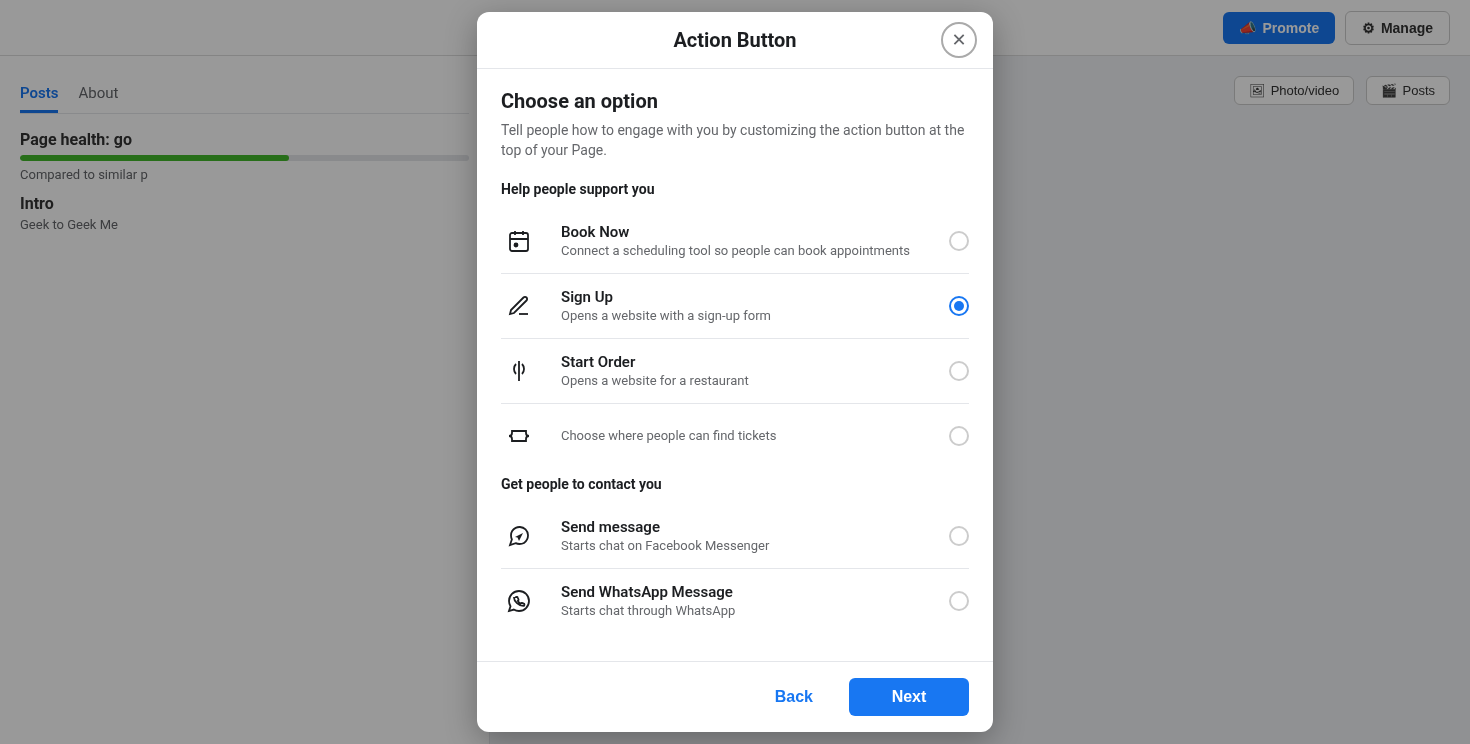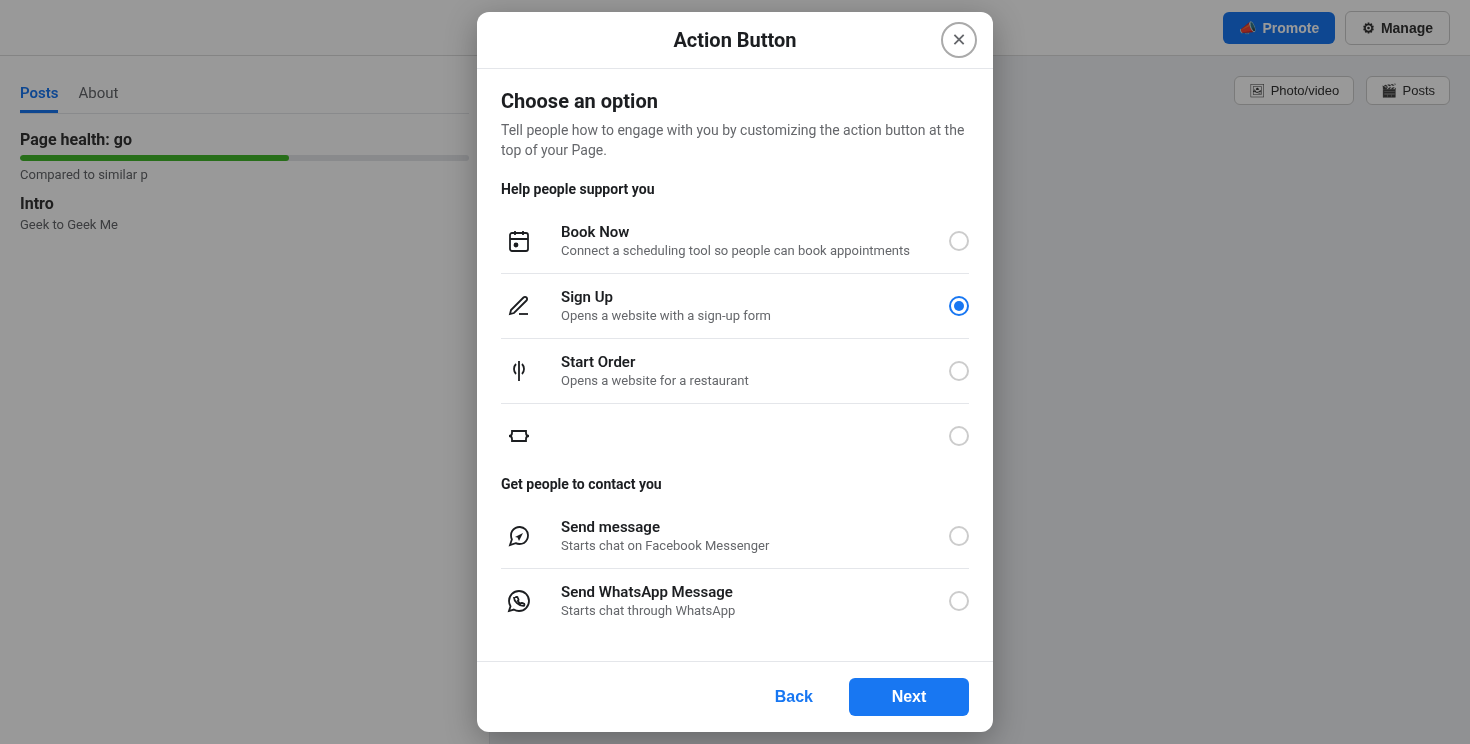--- a/index.html
+++ b/index.html
@@ -457,20 +457,21 @@
         </div>
 
 
         <div class="option-item">
           <div class="option-icon">
             <svg class="icon-svg" viewBox="0 0 24 24" fill="none" stroke="currentColor" stroke-width="1.8">
               <path d="M2 12a3 3 0 0 0 3-3V7h14v2a3 3 0 0 0 3 3 3 3 0 0 0-3 3v2H5v-2a3 3 0 0 0-3-3z"></path>
             </svg>
           </div>
           <div class="option-text">
+            <div class="option-desc">Choose where people can find tickets</div>
           </div>
           <div class="option-radio"></div>
         </div>
       </div>
 
       <div class="section-group">
         <div class="section-label">Get people to contact you</div>
 
         <div class="option-item">
           <div class="option-icon">

